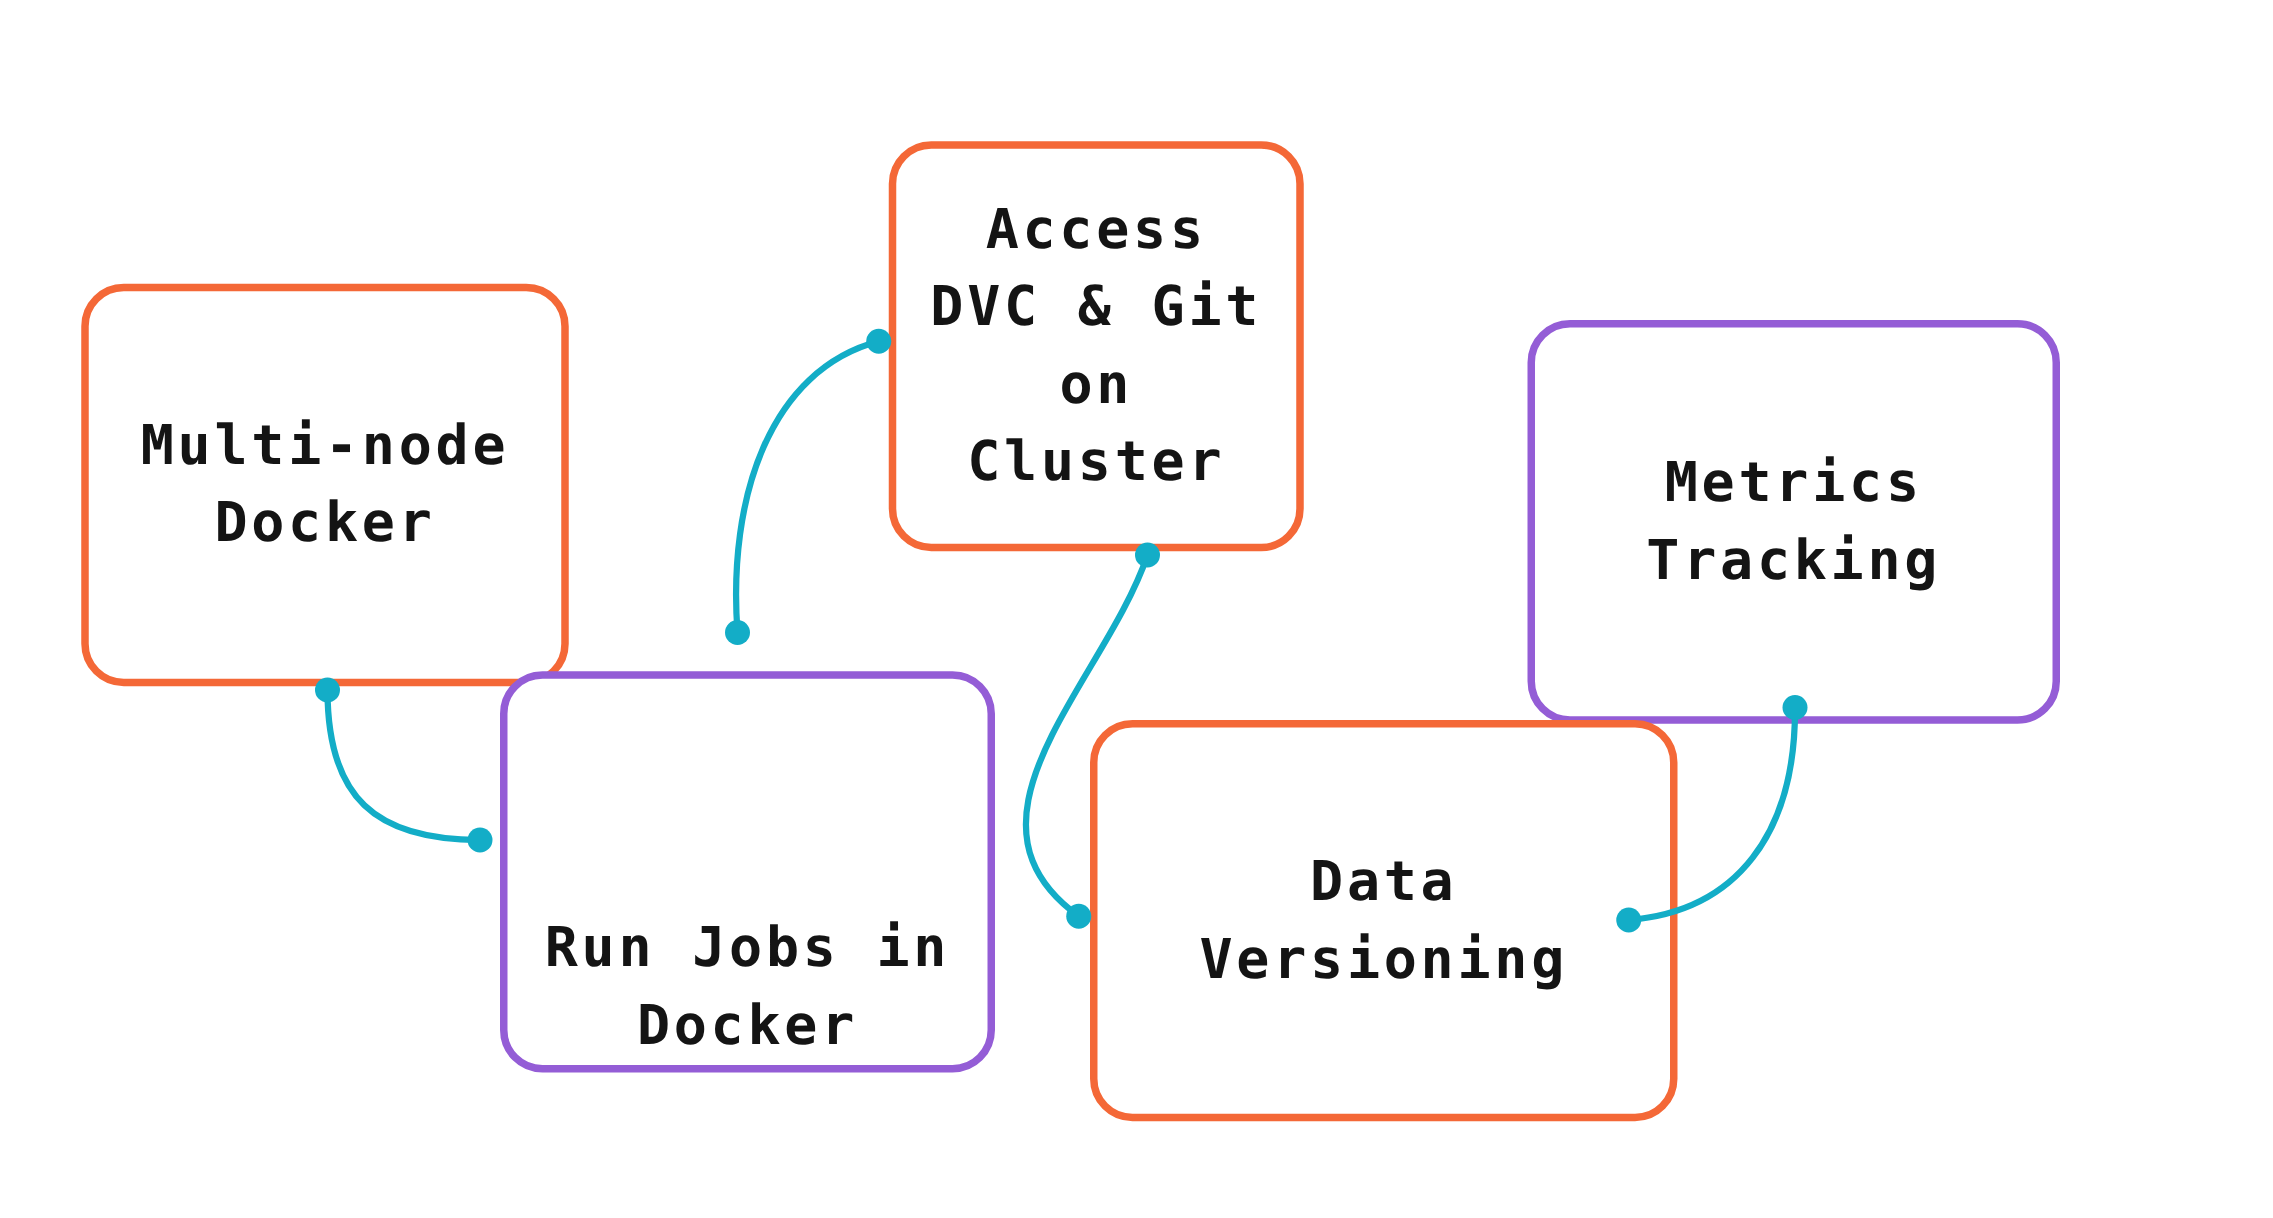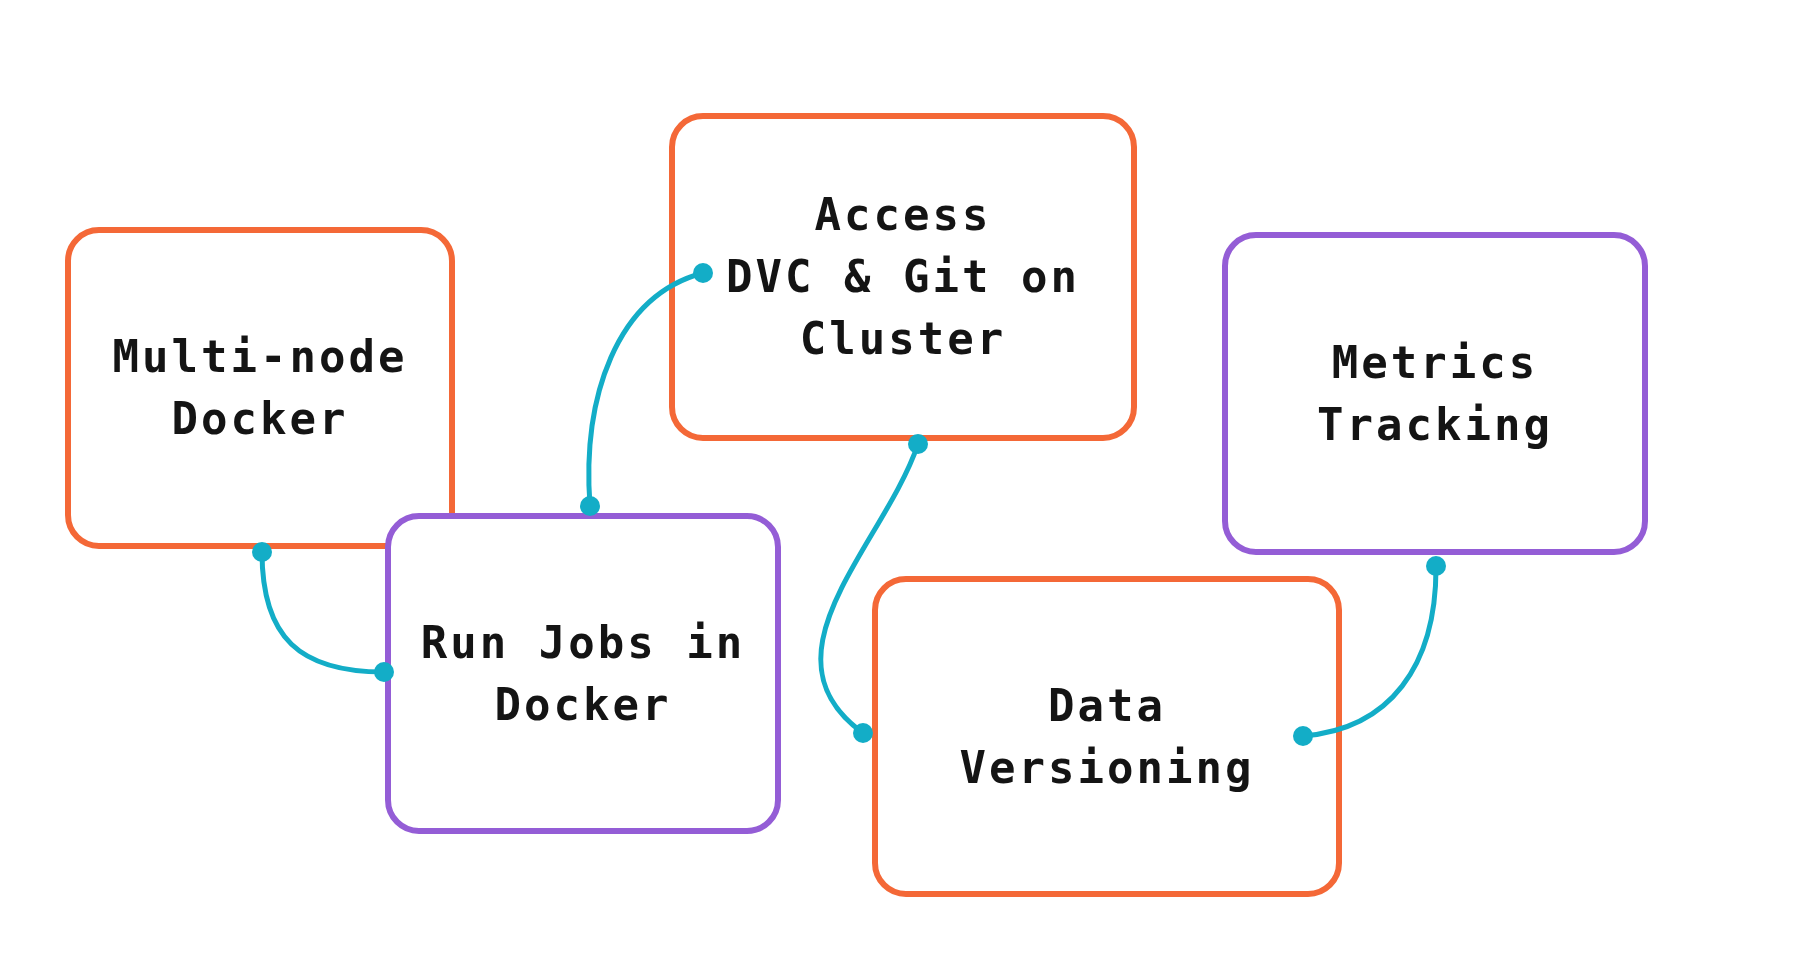--- a/index.html
+++ b/index.html
@@ -29,27 +29,27 @@
   }
   .node .label {
     white-space: pre-line;
     font-weight: 700;
     font-size: 44px;
     line-height: 62px;
     letter-spacing: 3px;
     color: #141414;
   }
   .border-orange { border-color: #F46837; }
-  .border-purple { border-color: #945DD6; }
+  .border-purple { border-color: #945DD6; margin-top: 24px; }
 
   
   #node-multi-node-cluster   { left: 65px;   top: 227px; width: 390px; height: 322px; }
-  #node-access-dvc-git       { left: 669px;  top: 113px; width: 468px; height: 328px; }
+  #node-access-dvc-git       { left: 711px;  top: 113px; width: 332px; height: 328px; }
   #node-metrics-tracking     { left: 1222px; top: 232px; width: 426px; height: 323px; }
-  #node-run-jobs-docker      { left: 385px;  top: 513px; width: 396px; height: 321px; z-index: 3; }
+  #node-run-jobs-docker      { left: 400px;  top: 513px; width: 396px; height: 321px; z-index: 3; align-items: flex-end; }
   #node-data-versioning      { left: 872px;  top: 576px; width: 470px; height: 321px; justify-content: center; }
 
   #connector-layer {
     position: absolute;
     left: 0; top: 0;
     width: 1818px;
     height: 974px;
     z-index: 5;
     pointer-events: none;
   }

